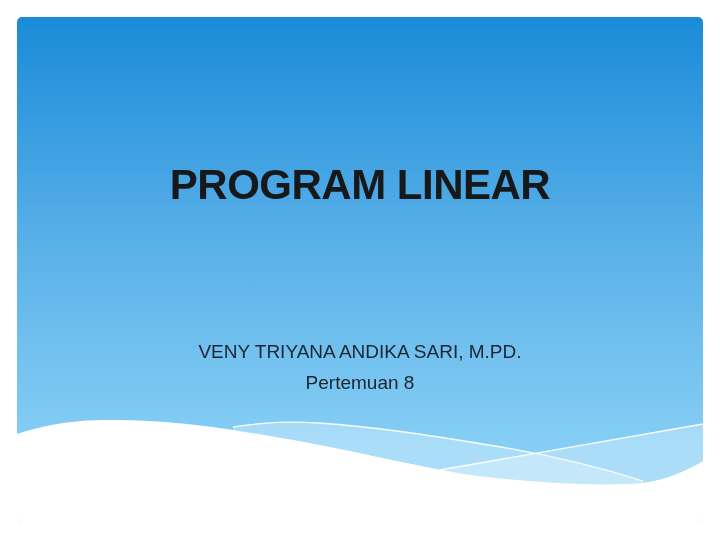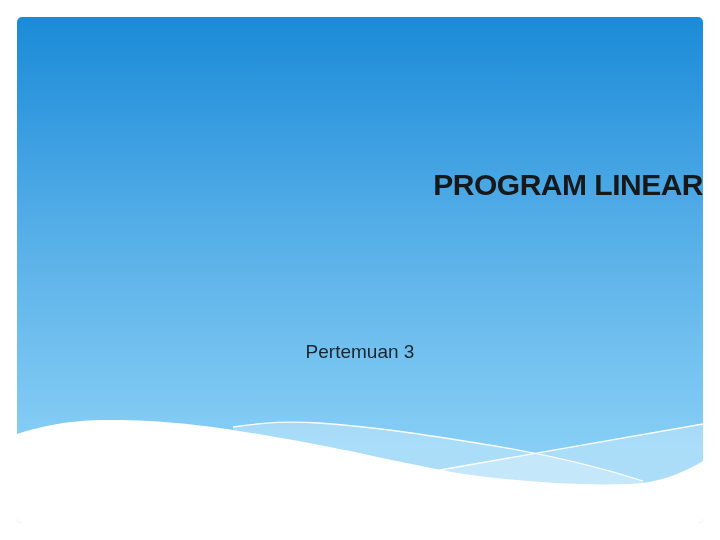--- a/index.html
+++ b/index.html
@@ -50,22 +50,22 @@
     fill: none;
     stroke: #ffffff;
     stroke-width: 1.3;
     stroke-opacity: 0.95;
   }
   .title {
     position: absolute;
     top: 138px;
     left: 0;
     right: 0;
-    text-align: right;
-    font-size: 30px;
+    text-align: center;
+    font-size: 42px;
     line-height: 59px;
     font-weight: 700;
     letter-spacing: -0.5px;
     color: #17181a;
   }
   .subtitle {
     position: absolute;
     top: 319px;
     left: 0;
     right: 0;
@@ -96,17 +96,18 @@
       <path class="hairline" d="M 216 410 C 250 405, 272 404, 302 406 C 362 410, 422 420, 472 428
                C 522 436, 582 450, 626 464"></path>
       <path class="hairline" d="M 423 453 L 686 407"></path>
     </svg>
 
     <div class="title">
       <div>PROGRAM LINEAR</div>
     </div>
 
     <div class="subtitle">
-      <div>Pertemuan 3</div>
+      <div>VENY TRIYANA ANDIKA SARI, M.PD.</div>
+      <div>Pertemuan 8</div>
     </div>
 
   </div>
 </div>
 
 </body></html>

